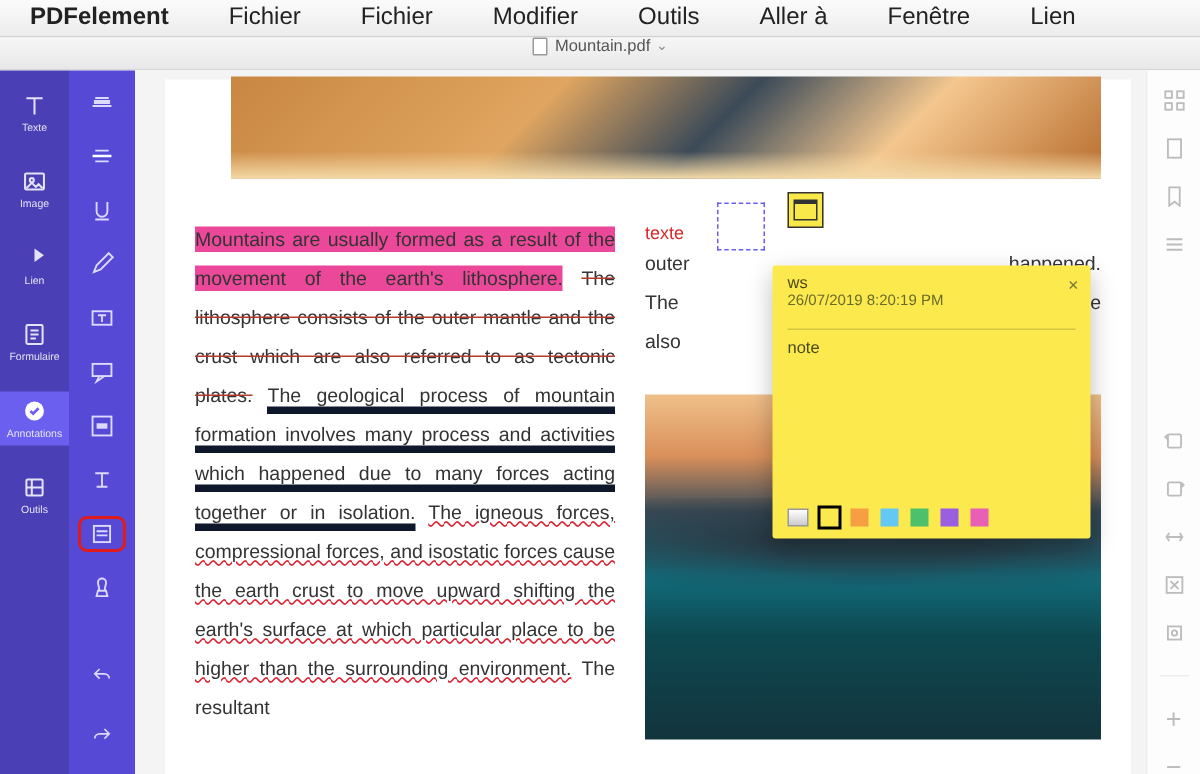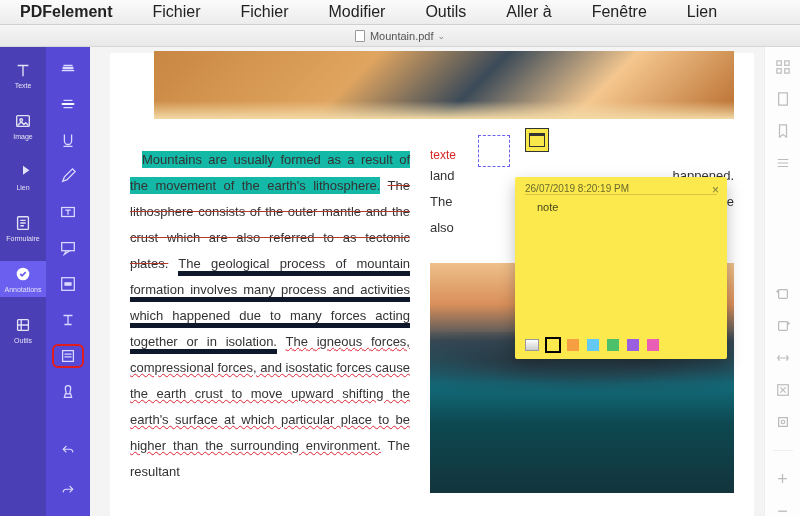--- a/index.html
+++ b/index.html
@@ -5,21 +5,21 @@
   * { box-sizing: border-box; margin: 0; padding: 0; }
   html, body { width: 800px; height: 516px; font-family: -apple-system, "Helvetica Neue", Arial, sans-serif; overflow: hidden; background:#fff; }
   
   
   .menubar { height: 22px; background: linear-gradient(#fbfbfb,#ececec); border-bottom:1px solid #d0d0d0; display:flex; align-items:center; padding:12px 10px; font-size:16px; color:#222; }
   .menubar .apple { font-size:14px; margin-right:10px; }
   .menubar .appname { font-weight:600; margin-right:12px; }
   .menubar .mitem { margin-right:12px;margin-left:28px; }
   
   
-  .titlebar { height:22px; background:linear-gradient(#f6f6f6,#e8e8e8); border-bottom:1px solid #d6d6d6; display:flex; align-items:center; justify-content:center; font-size:11px; color:#555; }
+  .titlebar { height:22px; background:linear-gradient(#f6f6f6,#e8e8e8); border-bottom:1px solid #d6d6d6; display:flex; justify-content:center; font-size:11px; color:#555; }
   .titlebar .docicon { width:10px;height:12px;border:1px solid #999;border-radius:1px;margin-right:5px;background:#fff;}
   .titlebar .chev { margin-left:4px;font-size:9px;color:#888;}
   
   .workspace { position:relative; height: calc(516px - 44px); background:#fff; }
   
   
   .sidebar-main { position:absolute; left:0; top:0; bottom:0; width:46px; background:#4a3fb5; display:flex; flex-direction:column; align-items:center; padding-top:10px; gap:15px; color:#e4e2f6; font-size:7px; }
   .sidebar-main .sbitem { display:flex; flex-direction:column; align-items:center; gap:3px; cursor:pointer; padding:4px 0; width:100%; }
   .sidebar-main .sbitem.active { background:#6b5ff0; }
   .sidebar-main .sbicon { width:18px; height:18px; display:flex; align-items:center; justify-content:center; }
@@ -44,42 +44,42 @@
   
   
   .canvas { position:absolute; left:90px; right:36px; top:0; bottom:0; background:#f4f4f4; padding:6px 10px 0 20px; overflow:hidden;}
   .page { background:#fff; width:100%; height:100%; position:relative; padding:0 18px; }
   
   .hero-img { position:absolute; top:-2px; left:44px; right:20px; height:68px; background:linear-gradient(135deg,#c88742 0%,#e0a560 35%,#3b4a58 55%,#f4c78f 75%,#b86d2e 100%); }
   .hero-img::after{content:"";position:absolute;left:0;right:0;bottom:0;height:18px;background:linear-gradient(180deg,transparent,#f3d9a6);}
   
   .body-cols { position:absolute; top:94px; left:20px; right:20px; bottom:0; display:flex; gap:26px;}
   .col-left { width:280px; font-size:13px; line-height:2.0; color:#333; text-align:justify;}
-  .hl { background:#14b8a6; padding:1px 0;margin-left:12px;}
+  .hl { background:#ec4899; padding:1px 0;}
   .strike { text-decoration:line-through; text-decoration-color:#b53a2a;}
   .ul-green { border-bottom:5px solid #0f172a;}
   .squiggle { text-decoration: underline wavy #d23; text-decoration-thickness:1px;}
   
   .col-right { flex:1; position:relative; font-size:13px; line-height:2.0; color:#333;}
   .texte-label { color:#d62828; font-size:12px; position:absolute; top:-4px; left:-6px;}
   .note-stamp { position:absolute; top:-8px; left:46px; width:24px; height:24px; background:#f8e84a; border:1px solid #333; display:flex; align-items:center;justify-content:center;}
   .note-stamp::before{content:"";width:14px;height:10px;border:1px solid #333;border-top:3px solid #333;}
   .note-stamp-wrap { position:absolute; top:-12px; left:42px; width:32px;height:32px; border:1px dashed #6b5ff0; display:flex;align-items:center;justify-content:center;}
   .rt-text { position:absolute; top:16px; left:-6px; right:0;}
   
   .photo2 { position:absolute; top:116px; left:-6px; right:0; height:230px; background:linear-gradient(180deg,#efc08a 0%,#d98f5a 18%,#3a4d5a 34%,#126d7d 52%,#0d4850 70%,#13343d 100%);}
   .photo2::before{content:"";position:absolute;left:0;right:0;top:30%;height:30%;background:radial-gradient(ellipse at 30% 40%,rgba(40,50,60,.8),transparent 60%),radial-gradient(ellipse at 70% 40%,rgba(40,50,60,.8),transparent 60%);}
   
   
   .sticky { position:absolute; top:130px; left:425px; width:212px; height:182px; background:#fbe94e; box-shadow:0 6px 16px rgba(0,0,0,.25); border-radius:2px; font-size:11px; color:#5a5a2a;}
   .sticky .s-header { padding:6px 10px 2px; }
   .sticky .s-author { font-size:11px; color:#4a4a1a;}
-  .sticky .s-date { font-size:10px; color:#6a6a2a; border-bottom:1px solid rgba(0,0,0,.15); padding-bottom:0;}
+  .sticky .s-date { font-size:10px; color:#6a6a2a; border-bottom:1px solid rgba(0,0,0,.15); padding-bottom:13px;}
   .sticky .s-close { position:absolute; right:8px; top:6px; color:#7a7a3a; cursor:pointer; font-size:12px;}
-  .sticky .s-body { padding:4px 10px; font-size:11px; color:#4a4a1a;margin-left:12px;}
+  .sticky .s-body { padding:4px 10px; font-size:11px; color:#4a4a1a;}
   .sticky .s-colors { position:absolute; bottom:8px; left:10px; display:flex; gap:8px; align-items:center;}
   .sticky .s-colors .sw { width:12px;height:12px; cursor:pointer;}
   .sticky .s-colors .sw.sel { outline:2px solid #000; outline-offset:0;}
   .sticky .s-picker { width:14px;height:12px; background:linear-gradient(#fff,#ccc); border:1px solid #999;}
 </style>
 </head>
 <body>
 
 <div class="menubar">
   <span class="apple"></span>
@@ -306,37 +306,38 @@
           <span>The resultant</span>
         </div>
 
         <div class="col-right">
           <span class="texte-label">texte</span>
           <div class="note-stamp-wrap">
             <div class="note-stamp"></div>
           </div>
           <div class="rt-text">
             <div style="display:flex;justify-content:space-between;">
-                <span>land</span>
+                <span>outer</span>
                 <span>happened.</span>
               </div>
             <div style="display:flex;justify-content:space-between;">
                 <span>The</span>
                 <span>on   the</span>
               </div>
             <div><span>also</span></div>
           </div>
           <div class="photo2"></div>
         </div>
       </div>
     </div>
 
     <div class="sticky">
       <span class="s-close">×</span>
       <div class="s-header">
+        <div class="s-author">ws</div>
         <div class="s-date">26/07/2019 8:20:19 PM</div>
       </div>
       <div class="s-body">note</div>
       <div class="s-colors">
         <span class="s-picker"></span>
         <span class="sw sel" style="background:#fbe94e"></span>
         <span class="sw" style="background:#f59e42"></span>
         <span class="sw" style="background:#63c8f2"></span>
         <span class="sw" style="background:#4cc06b"></span>
         <span class="sw" style="background:#9a5fe0"></span>

